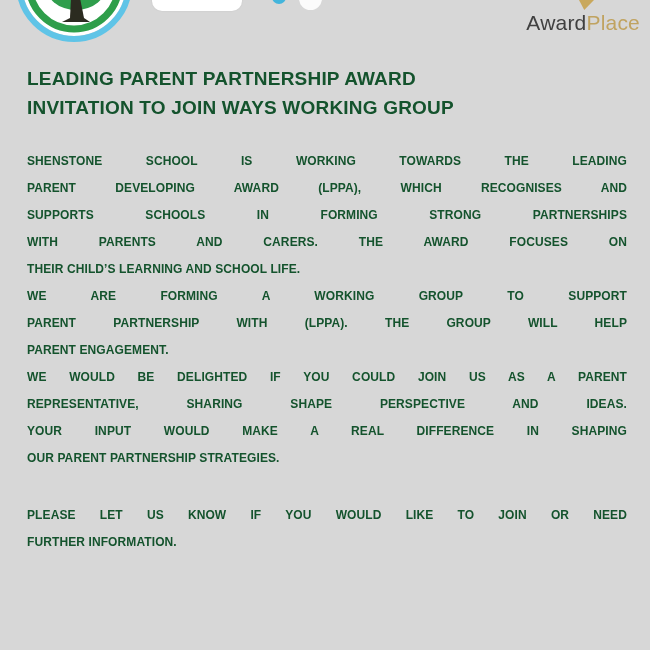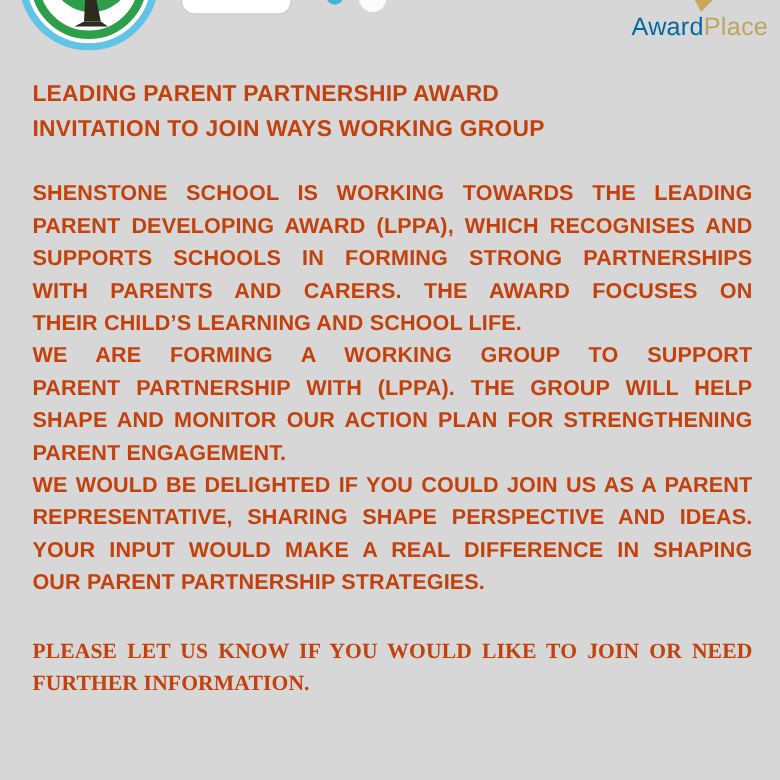--- a/index.html
+++ b/index.html
@@ -38,36 +38,36 @@
     width: 15px; height: 10px;
     background: #c9a85c;
     clip-path: polygon(0 0, 100% 0, 35% 100%);
   }
   .awardplace-wordmark {
     position: absolute; right: 10px; top: 11px;
     font-size: 21px; line-height: 24px;
     letter-spacing: 0.2px;
     white-space: nowrap;
   }
-  .awardplace-wordmark .award { color: #0369a1; }
+  .awardplace-wordmark .award { color: #404040; }
   .awardplace-wordmark .place { color: #c0a360; }
 
   
   .content {
     position: absolute; left: 27px; top: 64px; width: 600px;
-    color: #c2410c;
+    color: #14532d;
   }
   .heading { font-size: 19px; line-height: 29px; font-weight: bold; letter-spacing: 0.2px; }
   .heading .hline { white-space: nowrap; }
 
   .body-text { margin-top: 26px; }
   .para { margin: 0; }
-  .para.spaced { margin-top: 30px; font-family: Liberation Serif, serif; }
+  .para.spaced { margin-top: 30px; }
   .ln {
-    font-size: 18px; line-height: 27px; font-weight: bold;
+    font-size: 12px; line-height: 27px; font-weight: bold;
     letter-spacing: 0.1px;
     text-align: justify;
     text-align-last: justify;
   }
   .ln.last { text-align: left; text-align-last: left; }
 </style>
 </head>
 <body>
 
 <div>
@@ -125,21 +125,20 @@
       <div class="ln">SHENSTONE SCHOOL IS WORKING TOWARDS THE LEADING</div>
       <div class="ln">PARENT DEVELOPING AWARD (LPPA), WHICH RECOGNISES AND</div>
       <div class="ln">SUPPORTS SCHOOLS IN FORMING STRONG PARTNERSHIPS</div>
       <div class="ln">WITH PARENTS AND CARERS. THE AWARD FOCUSES ON</div>
       <div class="ln last">THEIR CHILD’S LEARNING AND SCHOOL LIFE.</div>
     </div>
 
     <div class="para">
       <div class="ln">WE ARE FORMING A WORKING GROUP TO SUPPORT</div>
       <div class="ln">PARENT PARTNERSHIP WITH (LPPA). THE GROUP WILL HELP</div>
-      <div class="ln">SHAPE AND MONITOR OUR ACTION PLAN FOR STRENGTHENING</div>
       <div class="ln last">PARENT ENGAGEMENT.</div>
     </div>
 
     <div class="para">
       <div class="ln">WE WOULD BE DELIGHTED IF YOU COULD JOIN US AS A PARENT</div>
       <div class="ln">REPRESENTATIVE, SHARING SHAPE PERSPECTIVE AND IDEAS.</div>
       <div class="ln">YOUR INPUT WOULD MAKE A REAL DIFFERENCE IN SHAPING</div>
       <div class="ln last">OUR PARENT PARTNERSHIP STRATEGIES.</div>
     </div>
 

